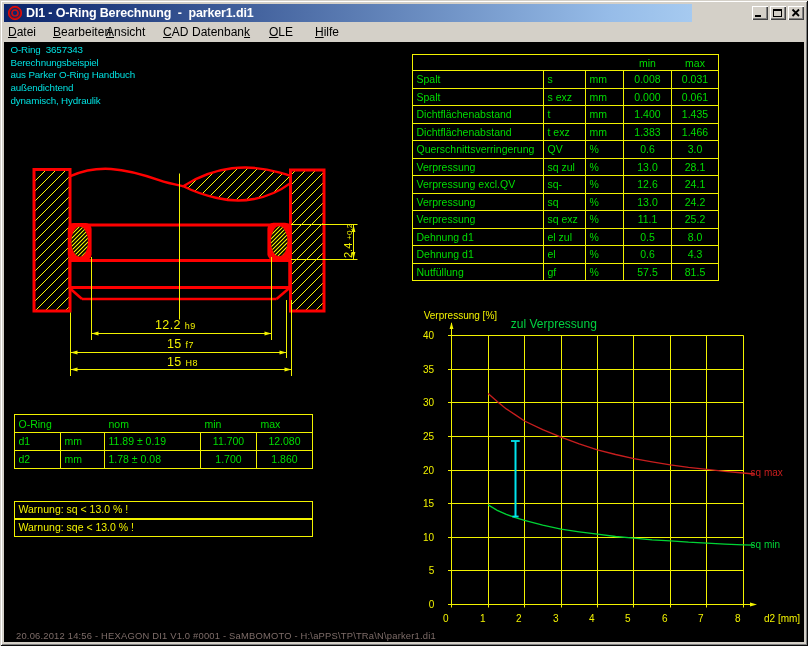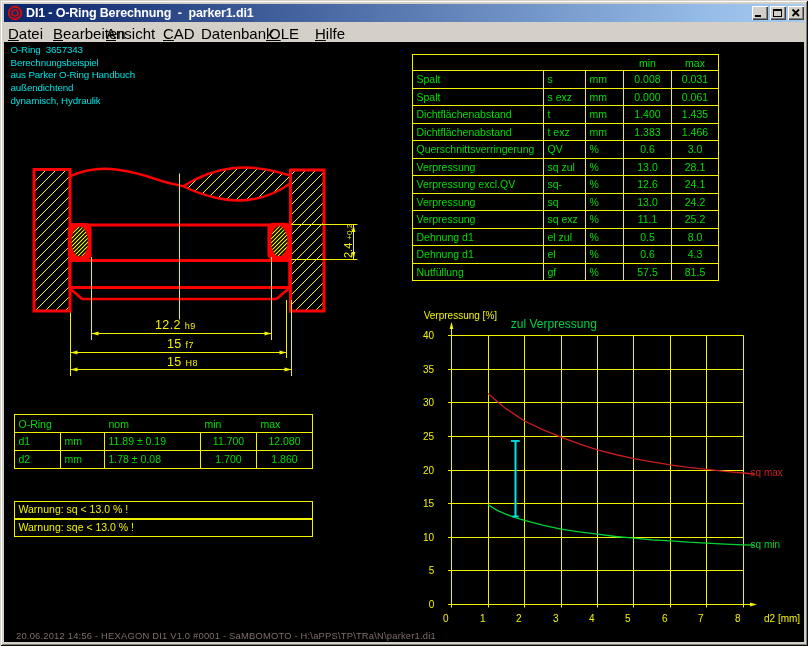--- a/index.html
+++ b/index.html
@@ -1,21 +1,21 @@
 <!DOCTYPE html>
 <html><head><meta charset="utf-8"><style>
 *{margin:0;padding:0;box-sizing:border-box}
 html,body{width:808px;height:646px;background:#000;overflow:hidden;font-family:"Liberation Sans",sans-serif}
 #win{position:absolute;left:0;top:0;width:808px;height:646px;background:#d4d0c8;
 box-shadow:inset 1px 1px 0 #d4d0c8,inset -1px -1px 0 #0a0a0a,inset 2px 2px 0 #ffffff,inset -2px -2px 0 #808080}
-#tbar{position:absolute;left:4px;top:4px;width:800px;height:18px;background:linear-gradient(to right,#0a246a,#96bce8 88%,#a6caf0)}
+#tbar{position:absolute;left:4px;top:4px;width:688px;height:18px;background:linear-gradient(to right,#0a246a,#96bce8 88%,#a6caf0)}
 #ttxt{position:absolute;left:22px;top:2px;color:#fff;font-size:12.5px;font-weight:bold;white-space:pre;letter-spacing:-.15px}
 .wbtn{position:absolute;top:2px;width:16px;height:14px;background:#d4d0c8;
 box-shadow:inset 1px 1px 0 #fff,inset -1px -1px 0 #404040,inset -2px -2px 0 #808080}
-#menubar{position:absolute;left:4px;top:22px;width:800px;height:19px;background:#d4d0c8;font-size:15px;color:#000}
+#menubar{position:absolute;left:4px;top:22px;width:800px;height:19px;background:#d4d0c8;font-size:12px;color:#000}
 .mi{position:absolute;top:3px;white-space:pre}
 #client{position:absolute;left:4px;top:42px;width:800px;height:600px;background:#000}
 u{text-decoration:underline}
 text{font-family:"Liberation Sans",sans-serif}
 </style></head><body>
 <div id="win">
 <div id="tbar">
 <svg width="16" height="16" style="position:absolute;left:3px;top:1px">
 <circle cx="8" cy="8" r="6.1" fill="none" stroke="#b40808" stroke-width="2.1"></circle>
 <circle cx="8" cy="8" r="6.4" fill="none" stroke="#e41414" stroke-width="0.9"></circle>
@@ -31,21 +31,21 @@
         </svg></div>
 <div class="wbtn" style="left:783.5px"><svg width="16" height="14">
           <path d="M4.5,3.5 L11,10 M11,3.5 L4.5,10" stroke="#000" stroke-width="1.8"></path>
         </svg></div>
 </div>
 <div id="menubar">
 <span class="mi" style="left:4px"><u>D</u>atei</span>
 <span class="mi" style="left:49px"><u>B</u>earbeiten</span>
 <span class="mi" style="left:102px"><u>A</u>nsicht</span>
 <span class="mi" style="left:159px"><u>C</u>AD</span>
-<span class="mi" style="left:197px">Datenban<u>k</u></span>
+<span class="mi" style="left:188px">Datenban<u>k</u></span>
 <span class="mi" style="left:265px"><u>O</u>LE</span>
 <span class="mi" style="left:311px"><u>H</u>ilfe</span>
 </div>
 <div id="client">
 <svg width="800" height="600" viewBox="0 0 800 600">
 <defs>
 <pattern id="h10" width="10" height="10" patternUnits="userSpaceOnUse">
 <path d="M0,10 L10,0 M-2.5,2.5 L2.5,-2.5 M7.5,12.5 L12.5,7.5" stroke="#ffff00" stroke-width="1"></path>
 </pattern>
 <pattern id="h3" width="4" height="4" patternUnits="userSpaceOnUse">

